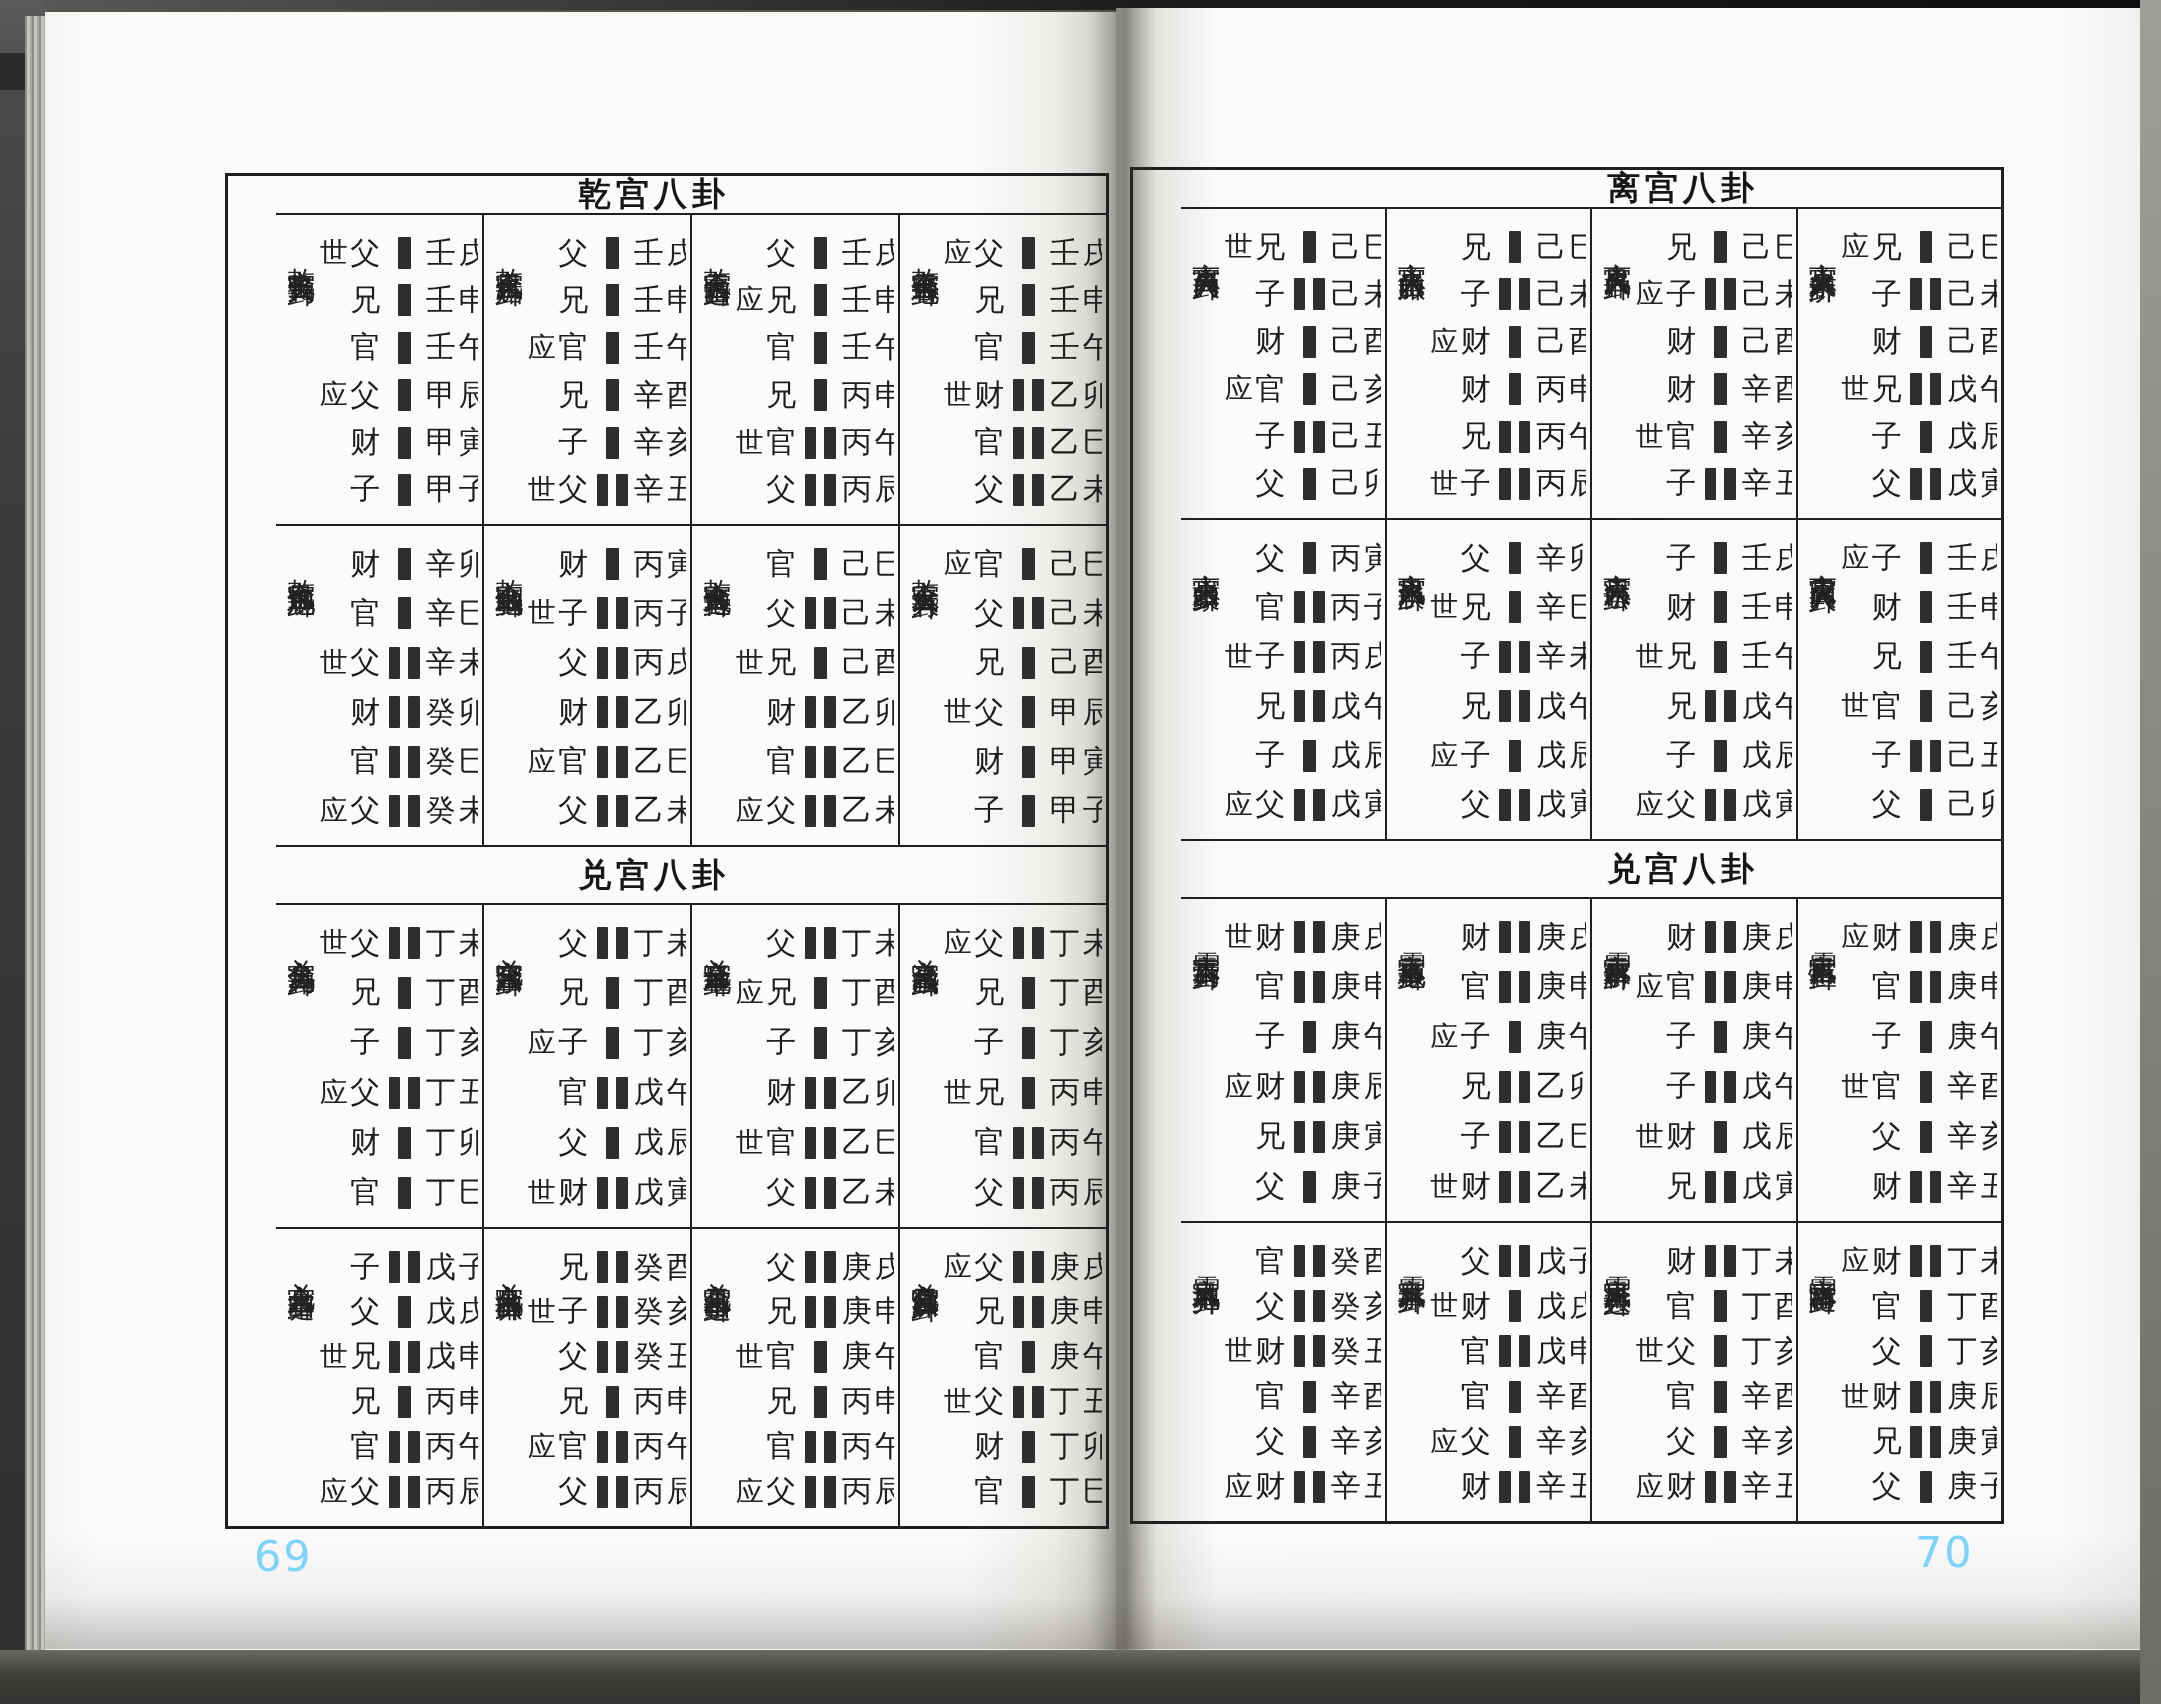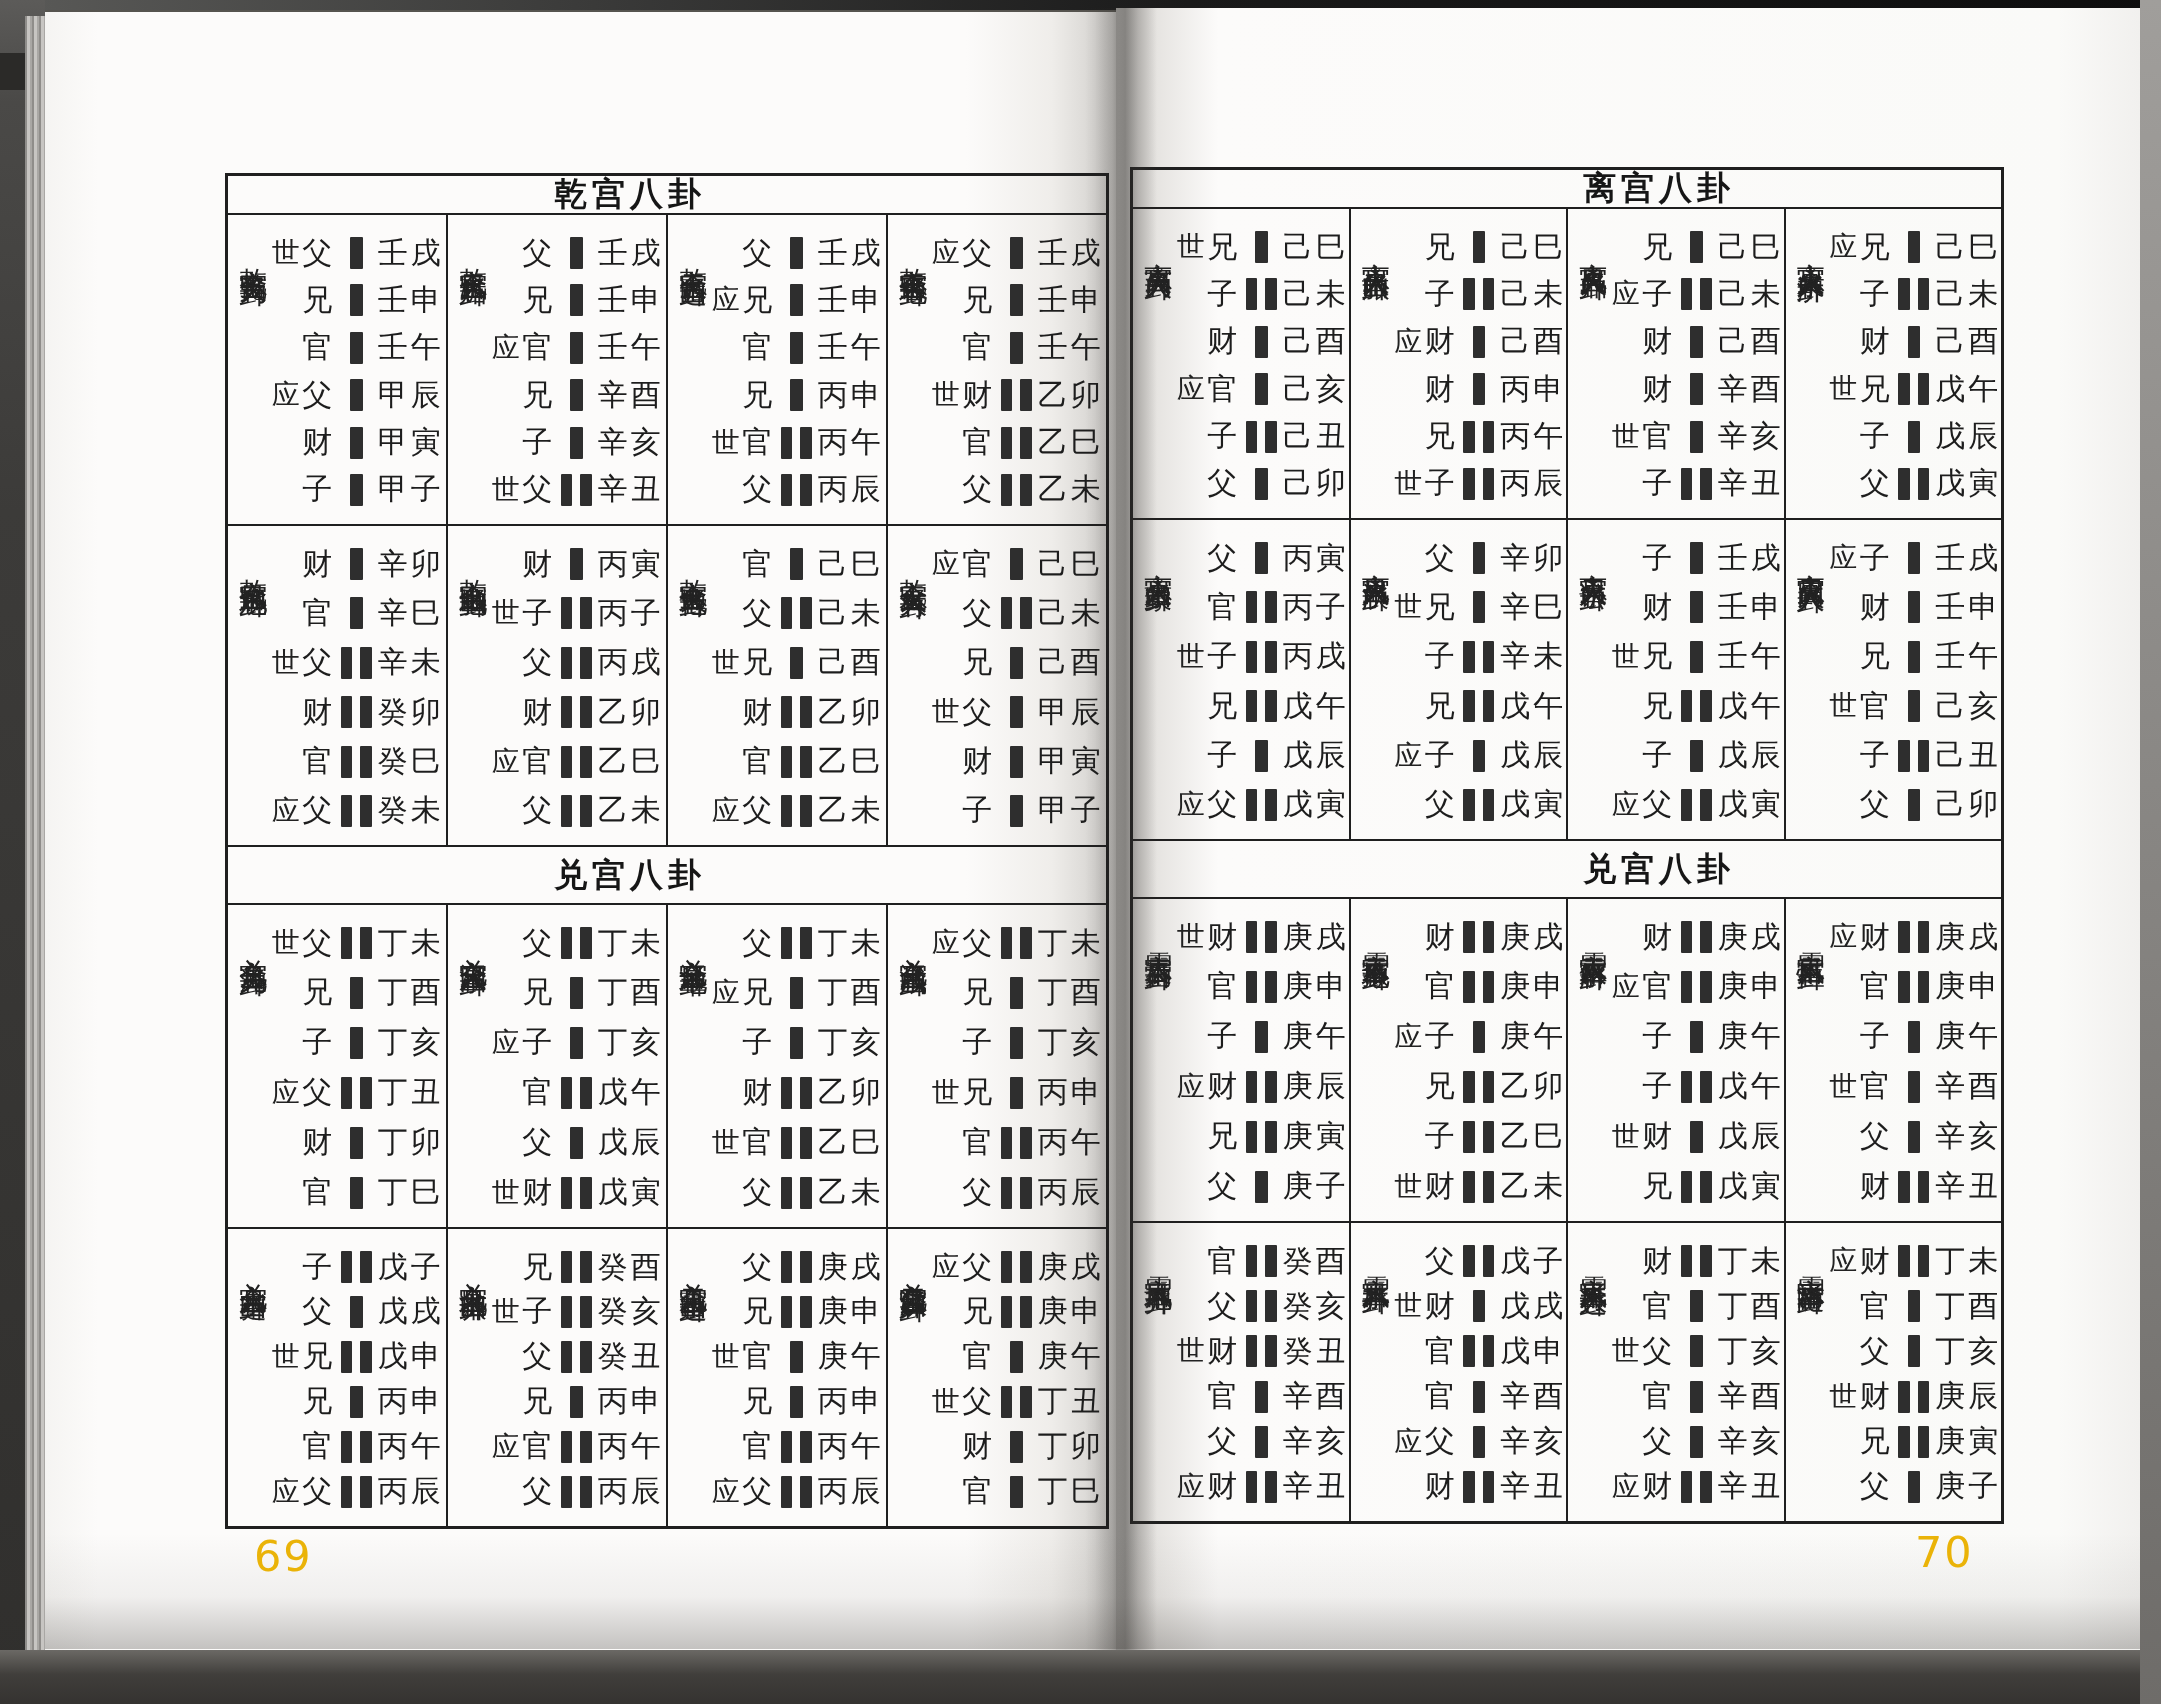--- a/index.html
+++ b/index.html
@@ -26,21 +26,21 @@
   .page-right{left:1116px;top:7.8px;width:1024px;height:1644px;
     background:linear-gradient(to left,#f1f0ee 0,#fafaf8 8%,#fcfbfa 90%,#e6e4e1 96%,#c6c4c1 99%,#a8a6a3 100%);}
   .gutter{position:absolute;left:1085px;top:7.8px;width:72px;height:1654px;pointer-events:none;
     background:linear-gradient(to right,rgba(40,38,35,0) 0,rgba(40,38,35,.16) 38%,rgba(40,38,35,.40) 56%,rgba(70,66,62,.22) 74%,rgba(70,66,62,0) 100%);}
   .curl{position:absolute;left:45px;top:1533px;width:2095px;height:116px;pointer-events:none;
     background:linear-gradient(to bottom,rgba(50,46,42,0) 0,rgba(50,46,42,.06) 55%,rgba(50,46,42,.28) 100%);}
 
   
   .gua-table{position:absolute;box-sizing:border-box;border:3.9px solid #1f1f1f;
              display:flex;flex-direction:column;
-             font-family:"DejaVu Serif","Liberation Serif",serif;color:#1d1d1d;}
+             font-family:"DejaVu Serif","Liberation Serif",serif;color:#1d1d1d;padding-left:48px;}
   .t-left{left:225px;top:173px;width:884px;height:1356px;}
   .t-right{left:1130px;top:167px;width:874px;height:1357px;}
   .gua-table > * + *{border-top:2.9px solid #1f1f1f;}
   .gua-table > :nth-child(1){height:37px;}
   .gua-table > :nth-child(2){height:309px;}
   .gua-table > :nth-child(3){height:319px;}
   .gua-table > :nth-child(4){height:56px;text-align:right;}
   .gua-table > :nth-child(5){height:322px;}
   .gua-table > :nth-child(6){flex:1;}
 
@@ -57,21 +57,21 @@
           font-size:28px;letter-spacing:1.9px;line-height:35px;color:#222;padding-top:13.6px;}
   .glines{flex:1;display:flex;flex-direction:column;justify-content:space-between;min-width:0;}
   .gline{display:flex;align-items:center;height:41px;}
   .mk{width:29px;text-align:right;font-size:28px;color:#222;flex:none;}
   .rel{width:35px;text-align:center;font-size:30px;flex:none;}
   .yao{width:43px;display:flex;justify-content:center;align-items:center;gap:7.8px;flex:none;}
   .yao i{display:block;width:12.6px;height:32px;background:#2e2e2e;border-radius:1px;}
   .yao.yin i{width:11.6px;}
   .gz{flex:1;font-size:30px;letter-spacing:2.9px;white-space:nowrap;overflow:hidden;}
 
-  .pnum{position:absolute;font-size:43px;color:#eab308;letter-spacing:1.9px;
+  .pnum{position:absolute;font-size:43px;color:#7dd3fc;letter-spacing:1.9px;
         font-family:"DejaVu Sans","Liberation Sans",sans-serif;}
   #pnum-left{left:254px;top:1531px;}
   #pnum-right{left:1915px;top:1527px;}
 </style>
 </head>
 <body>
 
 <div class="canvas">
   <div class="band-top"></div>
   <div class="left-dark"></div>

